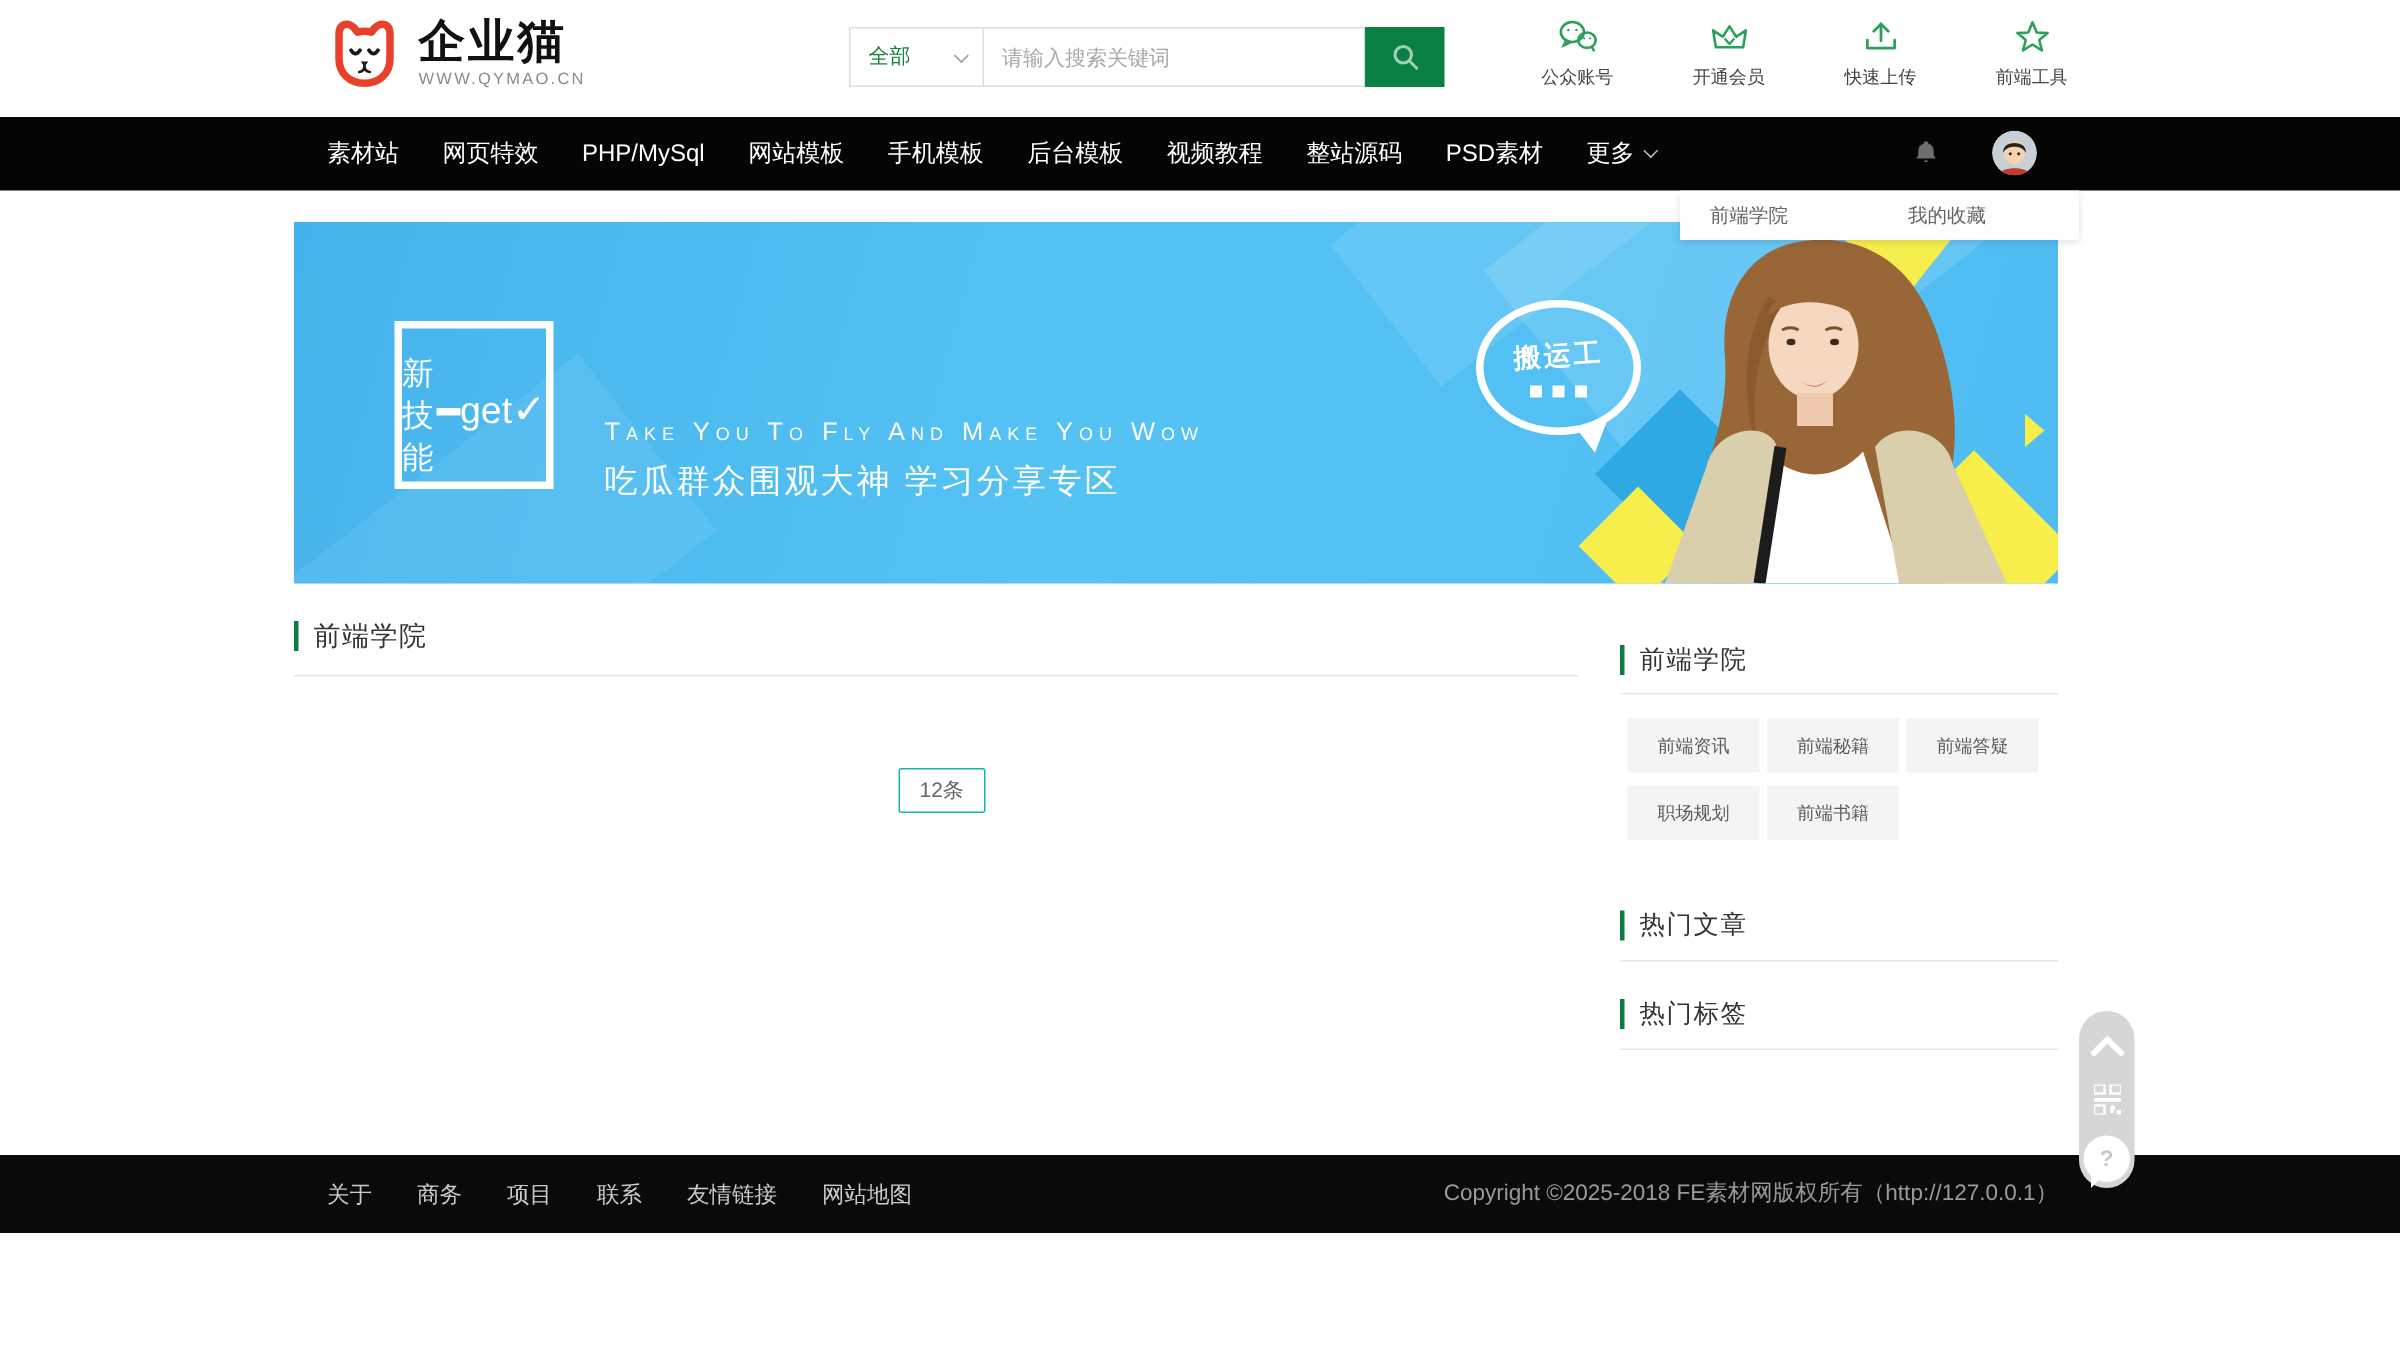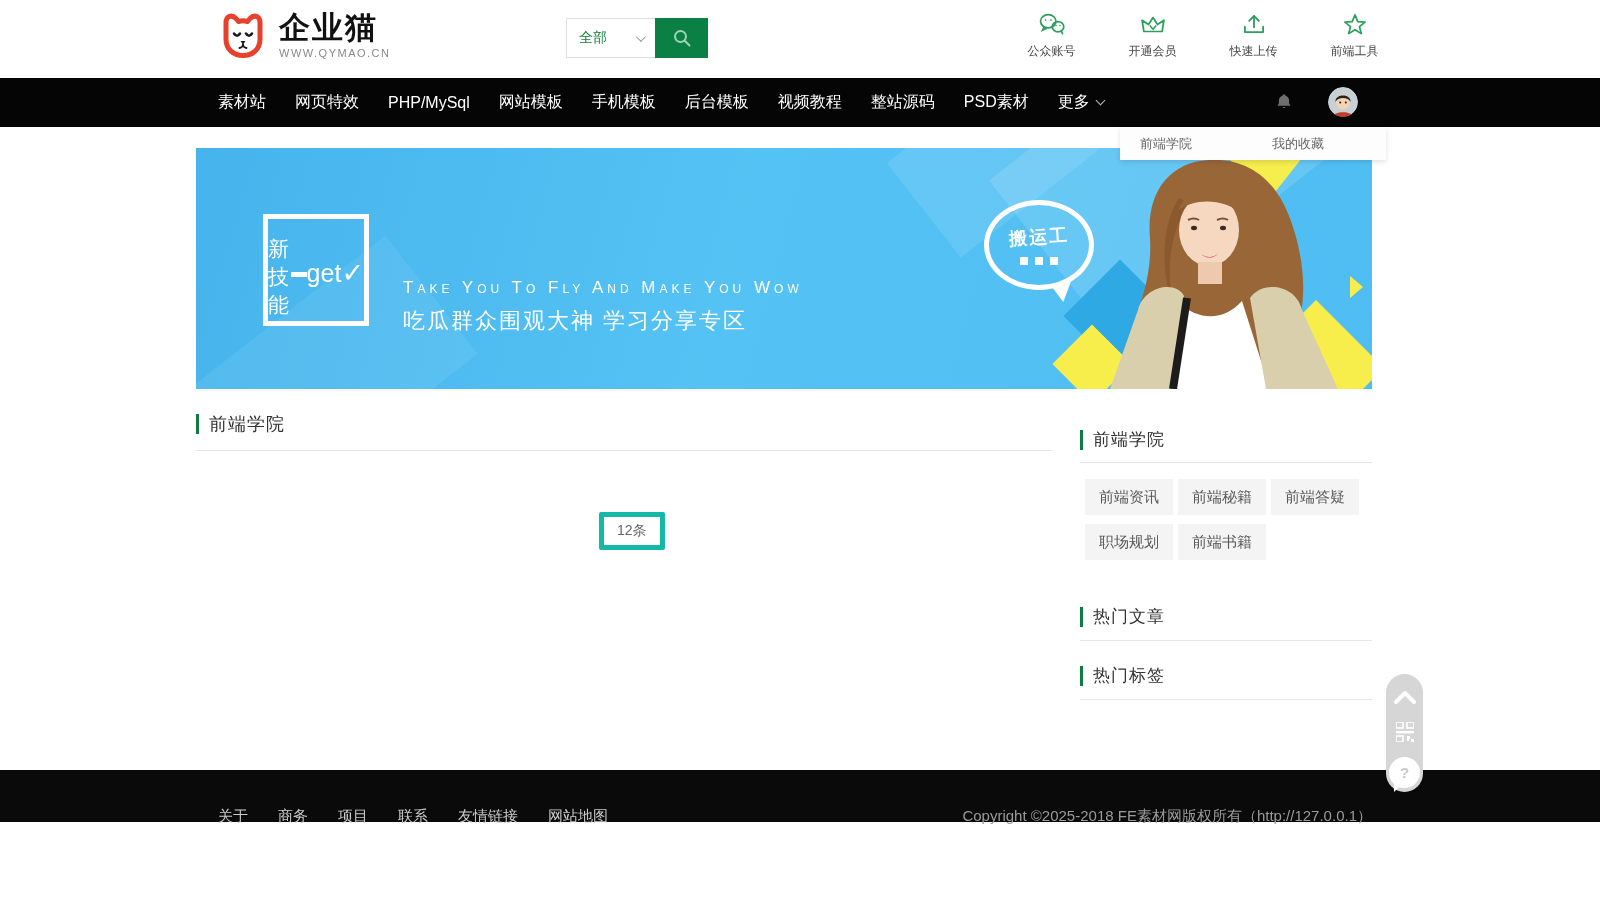--- a/index.html
+++ b/index.html
@@ -82,49 +82,49 @@
   .bubble-dots i { width:8px; height:8px; background:#fff; display:block; }
 
   .woman { position:absolute; left:888px; top:10px; }
 
   
   .section-head { position:absolute; display:flex; align-items:center; }
   .green-bar { width:3px; height:20px; background:#0c7c40; margin-right:10px; }
   .section-title { font-size:18px; color:#333; letter-spacing:1px; }
   .main-head { left:196px; top:412px; }
   .main-hr { position:absolute; left:196px; top:450px; width:856px; border-top:1px solid #e7e7e7; }
-  .count-btn { position:absolute; left:599px; top:512px; padding:5px 13px; border:5px solid #14b8a6; background:#fff;
+  .count-btn { position:absolute; left:599px; top:512px; padding:5px 13px; border:1px solid #14b8a6; background:#fff;
                font-size:14px; color:#666; cursor:pointer; border-radius:2px; }
 
   
   .sidebar { position:absolute; left:1080px; top:0; width:292px; }
   .sb-head { position:absolute; display:flex; align-items:center; }
   .sb-h1 { left:0; top:428px; } .sb-h2 { left:0; top:605px; } .sb-h3 { left:0; top:664px; }
   .sb-hr { position:absolute; left:0; width:292px; border-top:1px solid #e7e7e7; }
   .hr1 { top:462px; } .hr2 { top:640px; } .hr3 { top:699px; }
   .tag-row { position:absolute; left:5px; display:flex; gap:5px; }
   .tr1 { top:479px; } .tr2 { top:524px; }
-  .tag { width:88px; height:36px; background:#f4f4f4; font-size:15px; color:#5a5a5a;
+  .tag { width:88px; height:36px; background:#f4f4f4; font-size:12px; color:#5a5a5a;
          display:flex; align-items:center; justify-content:center; cursor:pointer;font-family:Liberation Mono, monospace; }
 
   
   .float-capsule { position:absolute; left:1386px; top:674px; width:37px; height:118px; background:#d6d6d6;
                    border-radius:19px; z-index:60; display:flex; flex-direction:column; align-items:center; }
   .f-top { margin-top:16px; cursor:pointer; }
   .f-qr { margin-top:14px; cursor:pointer; }
   .help-bubble { position:absolute; left:1389px; top:757px; width:31px; height:31px; background:#fff; border-radius:50%;
                  z-index:61; display:flex; align-items:center; justify-content:center; cursor:pointer;
                  font-size:15px; font-weight:bold; color:#c9c9c9; }
   .help-bubble:after { content:""; position:absolute; bottom:-4px; left:5px; width:0; height:0;
                        border-top:8px solid #fff; border-right:8px solid transparent; }
 
   
   .footer { position:absolute; left:0; top:770px; width:100%; height:52px; background:#0a0a0a; }
   .footer-inner { position:relative; width:1176px; margin-left:196px; height:52px; }
-  .footer-links { display:flex; gap:30px; padding-left:22px; height:52px; align-items:center;margin-top:20px; }
+  .footer-links { display:flex; gap:30px; padding-left:22px; height:52px; align-items:center; }
   .footer-link { font-size:15px; color:#cacaca; cursor:pointer; white-space:nowrap; }
   .footer-copy { position:absolute; right:0; top:0; line-height:52px; font-size:15px; color:#9a9a9a; }
 </style>
 </head>
 <body>
 
 <div class="page">
 
   <div class="header">
     <div class="header-inner">
@@ -140,20 +140,21 @@
           <div class="logo-title">企业猫</div>
           <div class="logo-sub">WWW.QYMAO.CN</div>
         </div>
       </div>
 
       <div class="search">
         <div class="search-select">
           <span class="search-select-label">全部</span>
           <span class="chev"></span>
         </div>
+        <input class="search-input" type="text" placeholder="请输入搜索关键词" style="">
         <button class="search-btn">
           <svg width="22" height="22" viewBox="0 0 22 22">
             <circle cx="9.5" cy="9.5" r="5.5" fill="none" stroke="#9fd2b4" stroke-width="2"></circle>
             <line x1="13.7" y1="13.7" x2="18.5" y2="18.5" stroke="#9fd2b4" stroke-width="2" stroke-linecap="round"></line>
           </svg>
         </button>
       </div>
 
       <div class="quick-links">
         <div class="quick-link">

